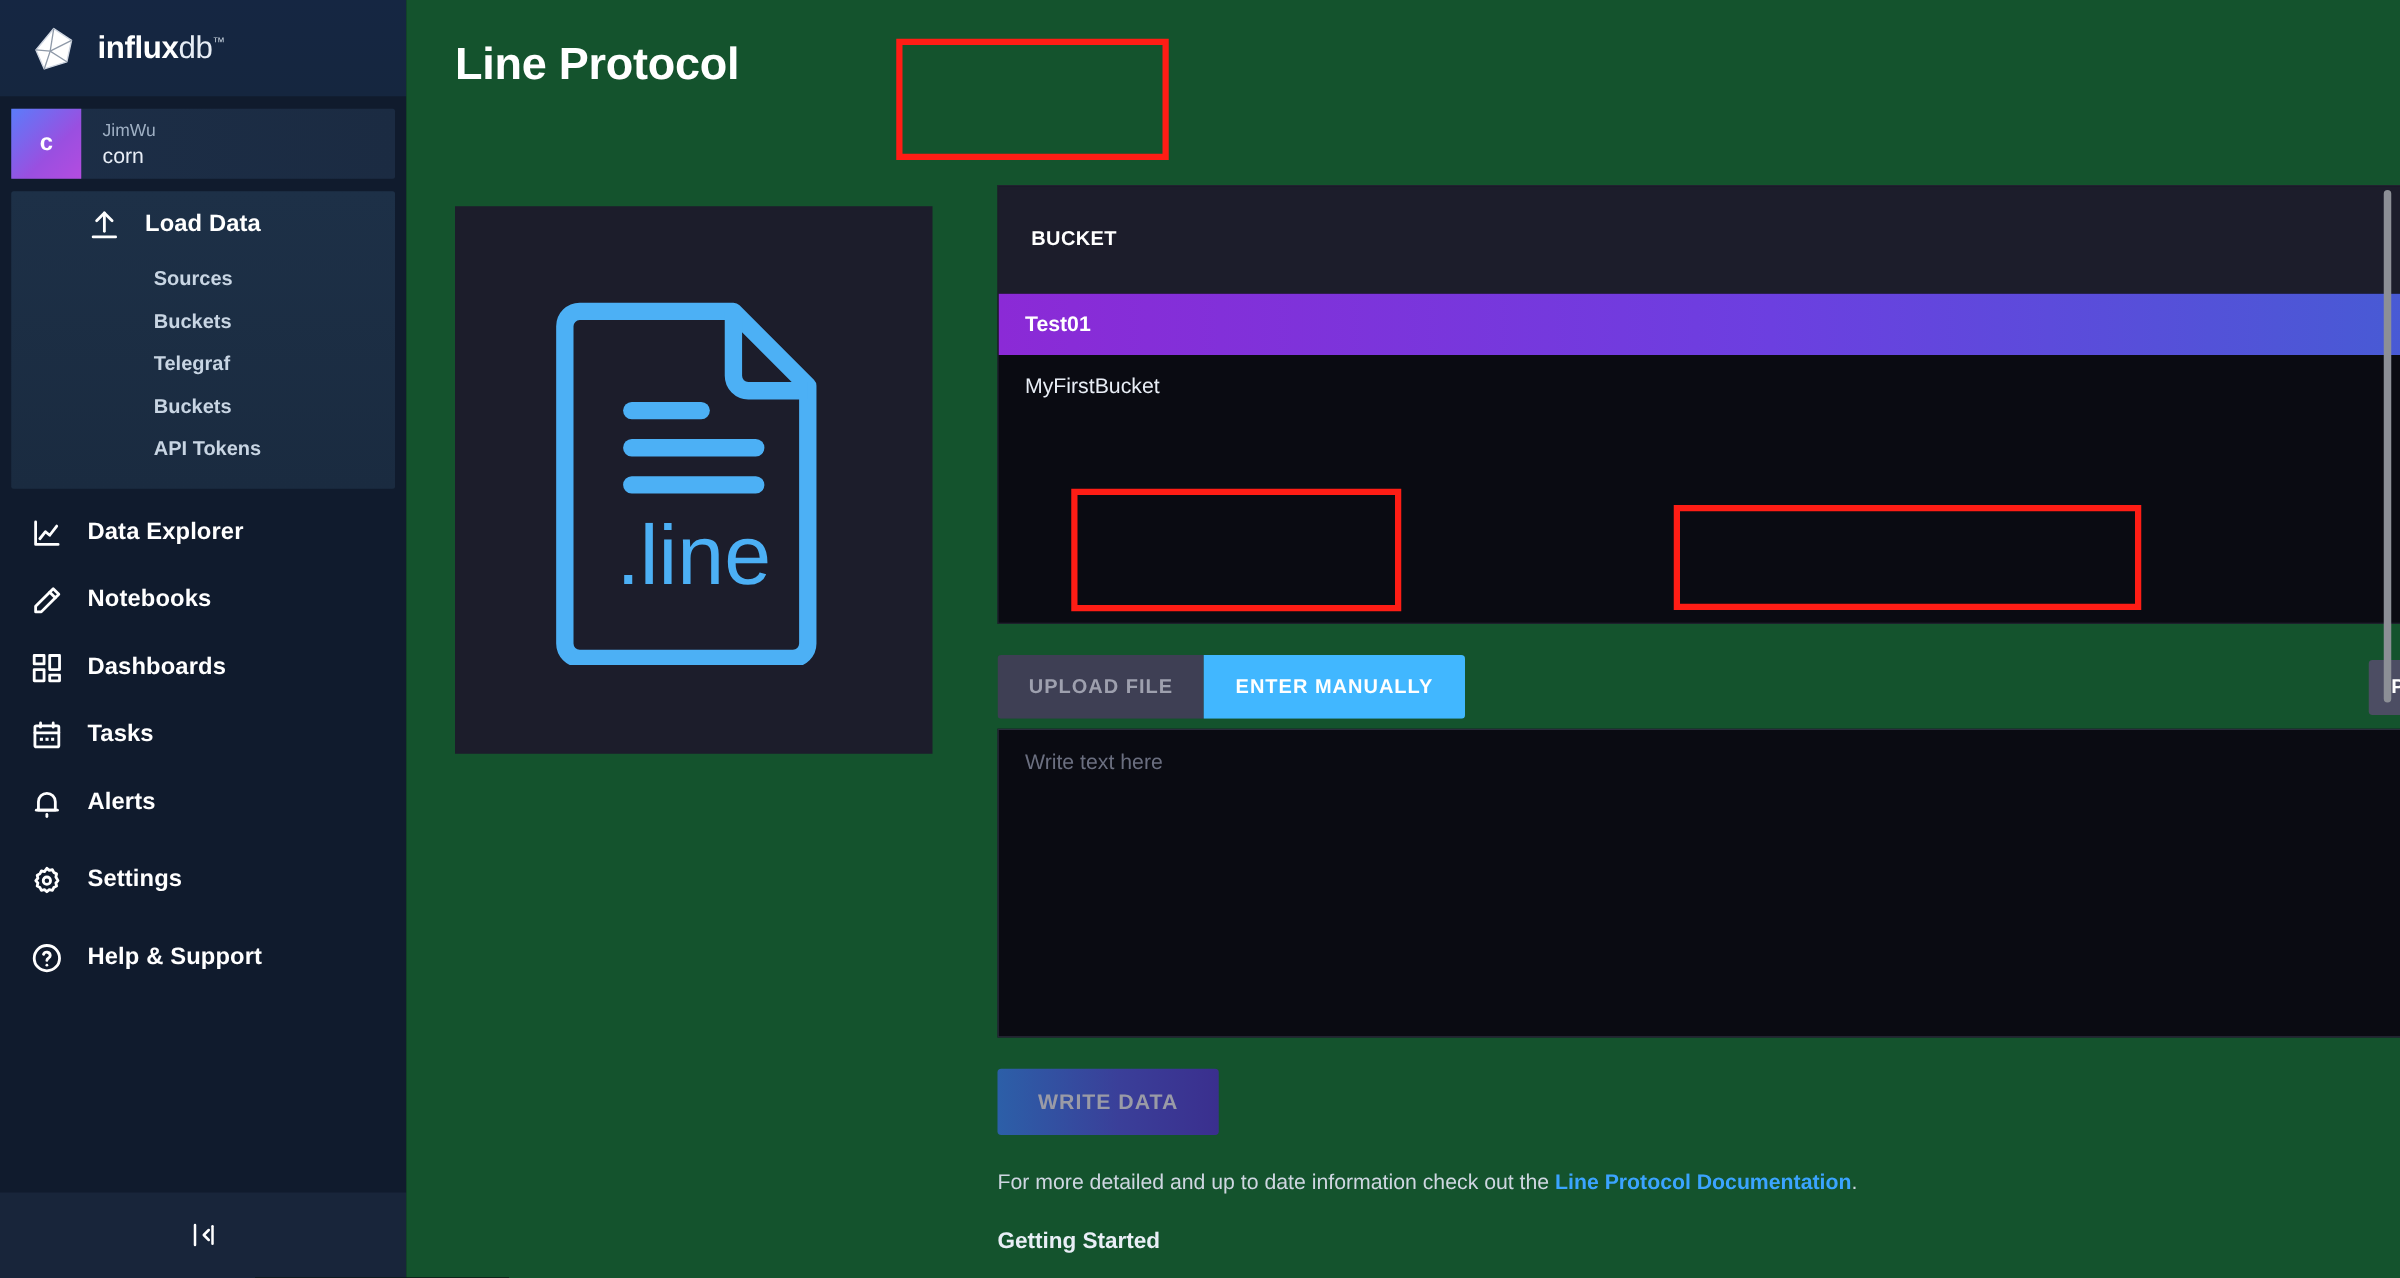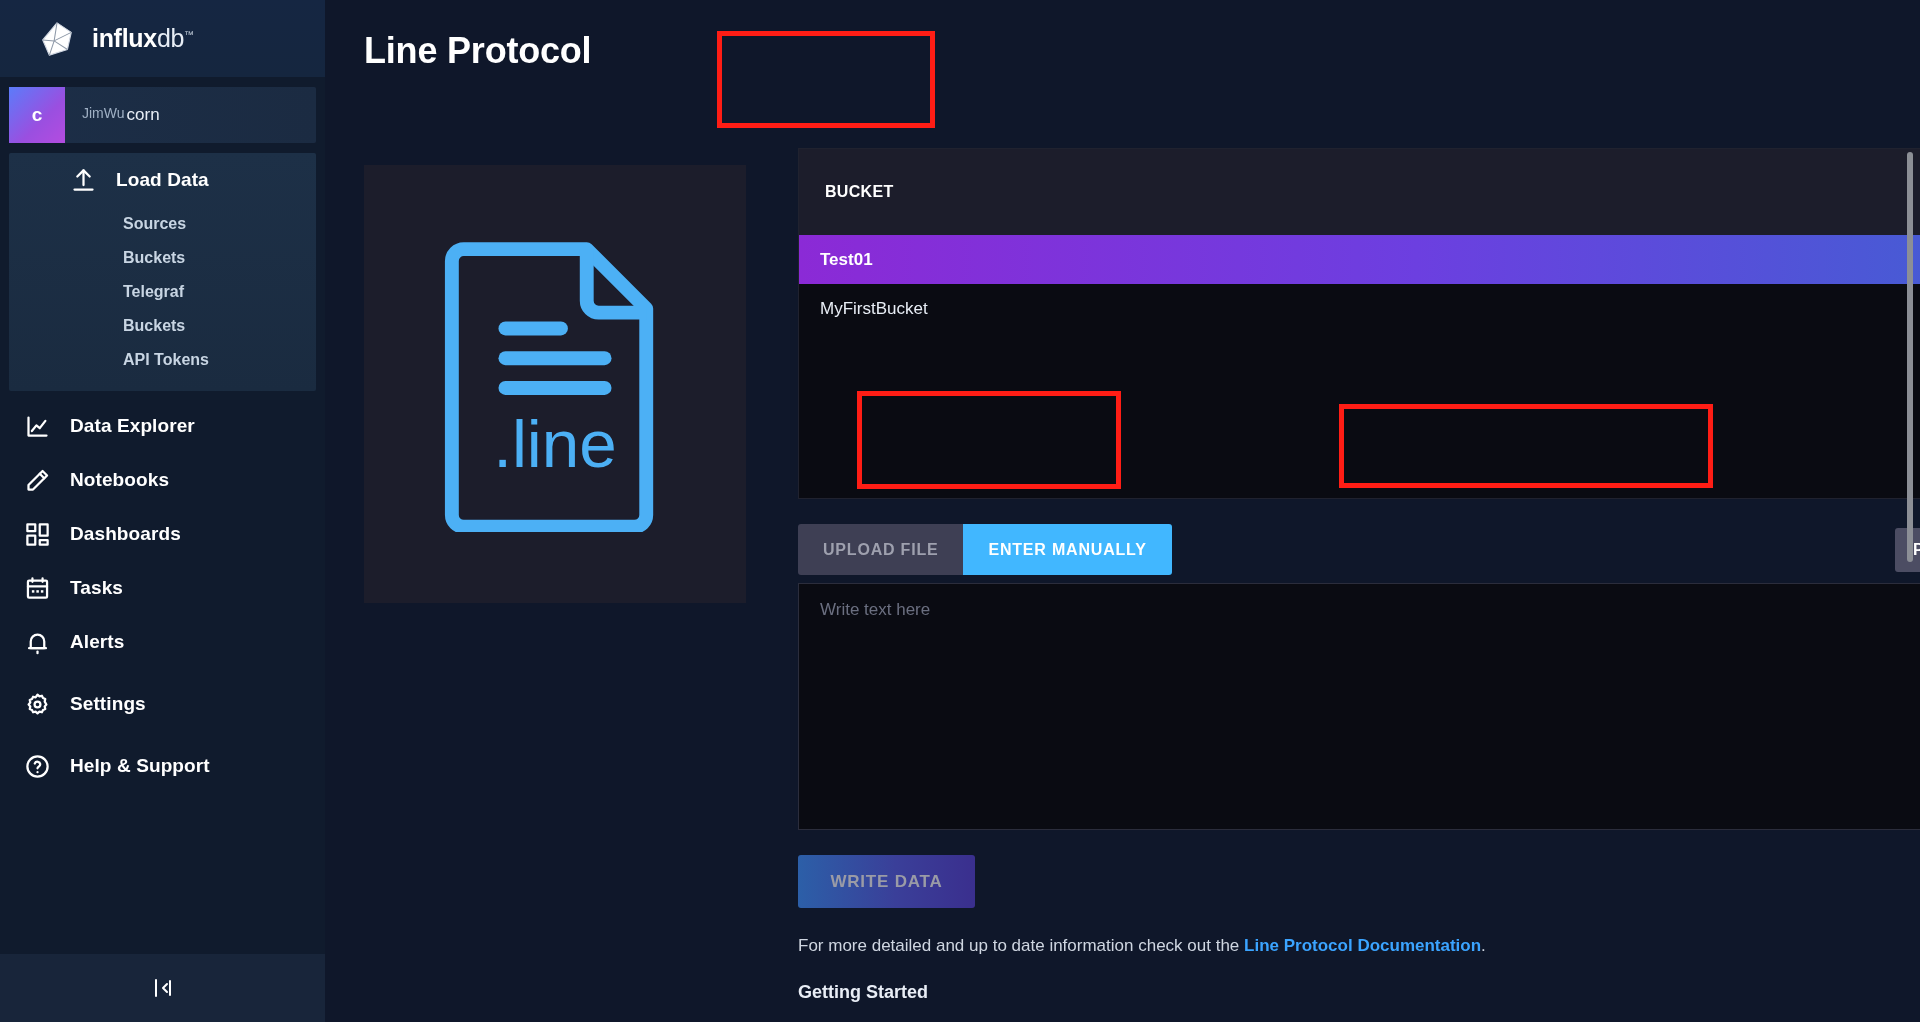--- a/index.html
+++ b/index.html
@@ -14,41 +14,41 @@
   
   #sidebar {
     width: 325px; height: 1022px; flex: 0 0 325px;
     background: #101b2d;
     display: flex; flex-direction: column;
     position: relative;
   }
   .sb-logo {
     height: 77px; flex: 0 0 77px;
     background: linear-gradient(180deg,#152642 0%,#15263f 100%);
-    display: flex; align-items: center; padding-left: 38px; gap: 16px;
+    display: flex; align-items: center; padding-left: 24px; gap: 16px;
   }
   .logo-mark { width: 38px; height: 38px; position: relative; }
   .logo-text { font-size: 25px; color: #ffffff; letter-spacing: -.3px; }
   .logo-text b { font-weight: 700; }
   .logo-text span.lt { font-weight: 400; color:#e7edf5; }
   .logo-tm { font-size: 10px; vertical-align: super; color:#c7d2de; }
 
   .sb-account {
     margin: 10px 9px 0 9px;
     height: 56px;
     background: linear-gradient(90deg,#1c2e47 0%,#1b2b42 100%);
     display: flex; align-items: center; border-radius: 2px;
   }
   .acct-avatar {
     width: 56px; height: 56px; flex:0 0 56px;
     background: linear-gradient(135deg,#5b7cfa 0%,#9a4fe0 60%, #b44ce0 100%);
     display:flex; align-items:center; justify-content:center;
     color:#fff; font-size:19px; font-weight:700;
   }
-  .acct-labels { padding-left: 17px; display:flex; flex-direction:row; gap:2px; }
+  .acct-labels { padding-left: 17px; display:flex; flex-direction:column; gap:2px; }
   .acct-org { font-size: 14px; color:#9fb0c4; line-height: 17px; }
   .acct-user { font-size: 17px; color:#e8eef6; line-height: 20px; }
 
   .sb-scroll { flex: 1 1 auto; overflow: hidden; padding-top: 10px; }
 
   .nav-group { margin: 0 9px; }
   .nav-group.active {
     background: linear-gradient(180deg,#1d3047 0%,#1a2b40 100%);
     border-radius: 2px;
     padding-bottom: 14px;
@@ -71,21 +71,21 @@
   .nav-spacer { height: 8px; }
 
   .sb-bottom {
     flex: 0 0 68px; height: 68px;
     background: #18253a;
     display: flex; align-items: center; justify-content: center;
   }
   .collapse-btn { width: 26px; height: 26px; display:flex; align-items:center; justify-content:center; cursor:pointer;}
 
   
-  #main { flex: 1 1 auto; height: 1022px; position: relative; background:#0f172a; overflow:hidden; }
+  #main { flex: 1 1 auto; height: 1022px; position: relative; background:#14532d; overflow:hidden; }
   .page-title {
     position:absolute; left: 39px; top: 30px;
     font-size: 36px; font-weight: 700; color:#ffffff; letter-spacing:-.2px;
   }
 
   .content { position:absolute; left: 0; top: 100px; right: 0; bottom:0; }
 
   .file-card {
     position:absolute; left: 39px; top: 65px;
     width: 382px; height: 438px;

